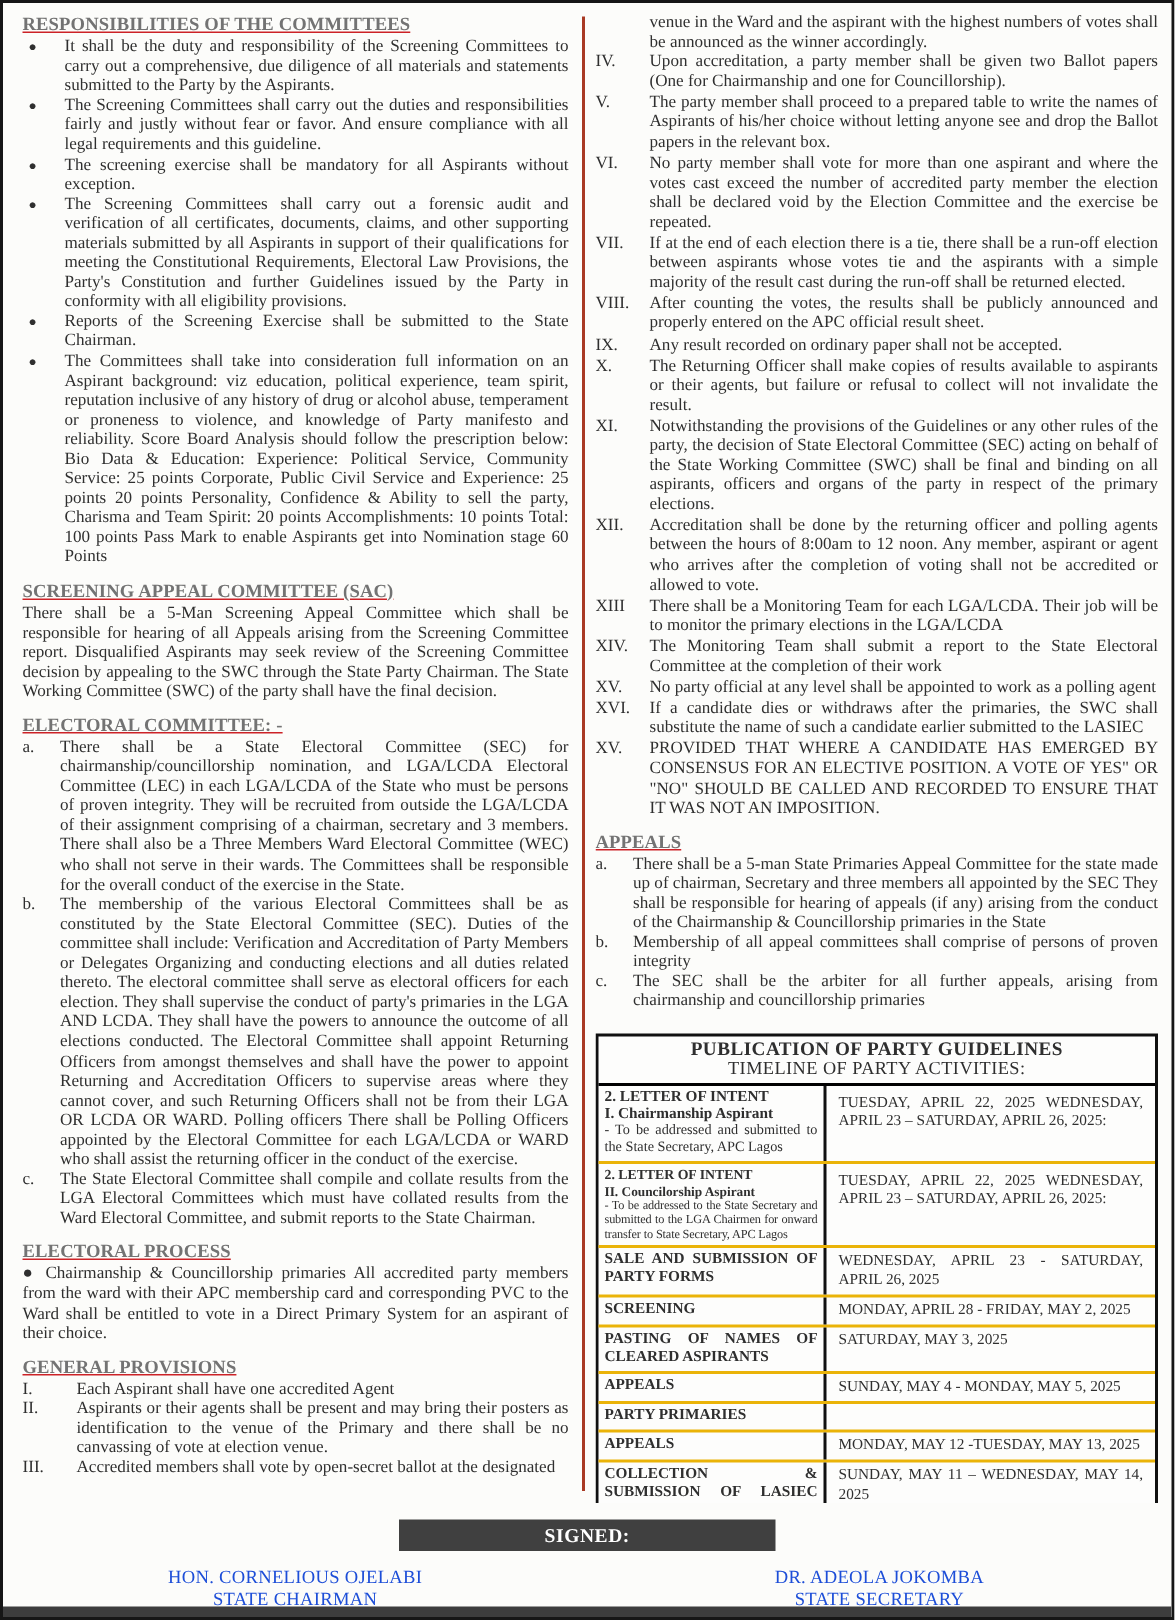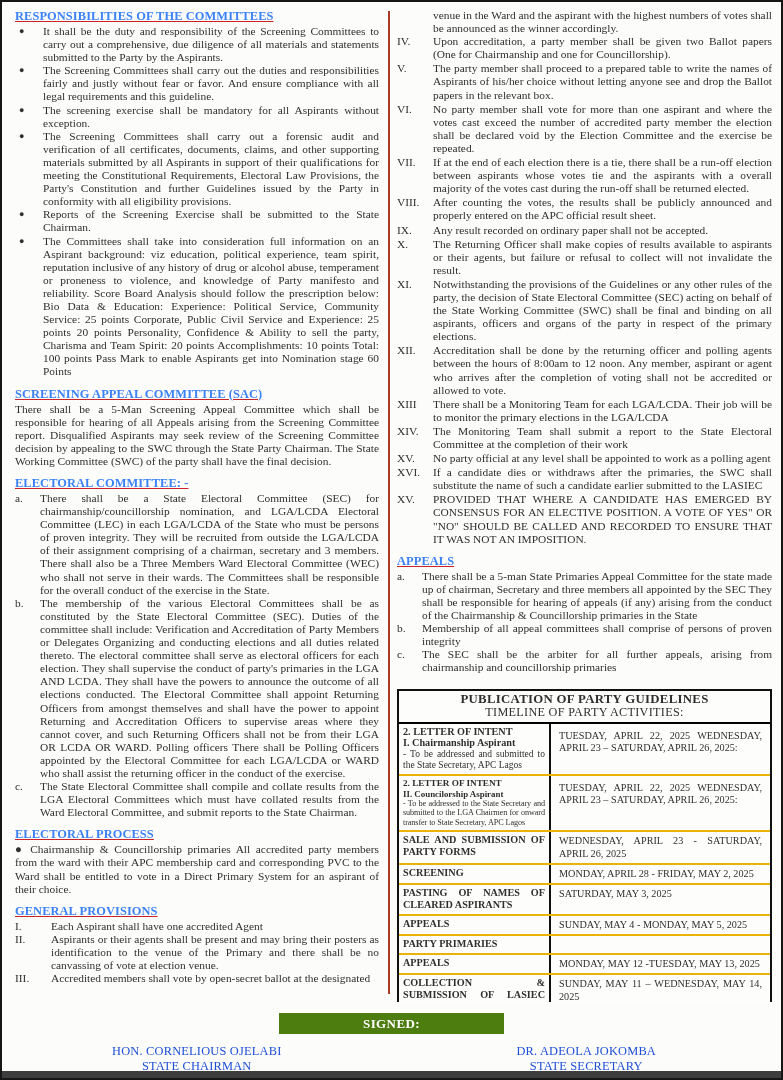--- a/index.html
+++ b/index.html
@@ -7,21 +7,21 @@
     position:relative; width:783px; height:1080px; box-sizing:border-box;
     margin:0 auto; background:#fcfcfa; border:2px solid #161616;
     overflow:hidden; display:flex; flex-direction:column;
     font-family:"Liberation Serif", serif; color:#2f2f2f;
   }
   .columns { display:flex; height:1000px; flex:none; box-sizing:border-box; padding:7px 9px 0 13px; overflow:hidden; }
   .col-left  { width:364px; flex:none; }
   .vdivider  { flex:none; width:2px; background:#a93a24; margin:2px 7px 8px 9px; }
   .col-right { flex:1; overflow:hidden; }
 
-  .h { color:#3b82f6; font-weight:bold; text-decoration:underline; text-decoration-color:#cc2227;
+  .h { color:#737373; font-weight:bold; text-decoration:underline; text-decoration-color:#cc2227;
        font-size:12.4px; line-height:14px; letter-spacing:0.1px; margin:8px 0 2px; }
   .h.first { margin-top:0; }
 
   .body-txt { font-size:11.4px; line-height:13.1px; text-align:justify; }
 
   .li { display:flex; }
   .li > .m { flex:none; font-size:11.4px; line-height:13.1px; }
   .li > .t { flex:1; }
   .bullets .m { width:28px; padding-left:4px; box-sizing:border-box; font-size:9px; }
   .ec .m { width:25px; }
@@ -40,21 +40,21 @@
   .tc-l { flex:none; width:152px; box-sizing:border-box; border-right:2px solid #101010; padding:2px 4px 3px; }
   .tc-r { flex:1; padding:3px 8px 3px; font-size:10.2px; line-height:12.3px; }
   .tc-r.vpad { padding-top:6px; }
   .tc-l .k1, .tc-l .k2 { font-weight:bold; font-size:10.2px; line-height:11.8px; }
   .tc-l .k3 { font-size:9.5px; line-height:11px; }
   .tc-l.small .k1 { font-size:9.2px; line-height:10.4px; }
   .tc-l.small .k2 { font-size:8.9px; line-height:10.2px; }
   .tc-l.small .k3 { font-size:8.2px; line-height:9.6px; letter-spacing:-0.1px; }
 
   
-  .signed { width:225px; height:21px; margin:11px auto 3px; background:#4d7c0f; color:#ffffff;
+  .signed { width:251px; height:21px; margin:11px auto 3px; background:#404040; color:#ffffff;
             font-weight:bold; text-align:center; font-size:13px; line-height:21px; letter-spacing:0.4px; }
   .signatures { display:flex; margin-top:7px; }
   .sig { width:50%; text-align:center; font-size:12.4px; line-height:15px; color:#1d4ed8; letter-spacing:0.2px; }
   .bottom-strip { position:absolute; left:0; right:0; bottom:0; height:7px; background:#3d3d3d; }
 </style>
 </head>
 <body>
 
 <div class="page">
   <div class="columns">
@@ -141,21 +141,21 @@
         <div class="li rn">
             <span class="m">V.</span>
             <div class="t">The party member shall proceed to a prepared table to write the names of Aspirants of his/her choice without letting anyone see and drop the Ballot papers in the relevant box.</div>
           </div>
         <div class="li rn">
             <span class="m">VI.</span>
             <div class="t">No party member shall vote for more than one aspirant and where the votes cast exceed the number of accredited party member the election shall be declared void by the Election Committee and the exercise be repeated.</div>
           </div>
         <div class="li rn">
             <span class="m">VII.</span>
-            <div class="t">If at the end of each election there is a tie, there shall be a run-off election between aspirants whose votes tie and the aspirants with a overall majority of the votes cast during the run-off shall be returned elected.</div>
+            <div class="t">If at the end of each election there is a tie, there shall be a run-off election between aspirants whose votes tie and the aspirants with a simple majority of the result cast during the run-off shall be returned elected.</div>
           </div>
         <div class="li rn">
             <span class="m">VIII.</span>
             <div class="t">After counting the votes, the results shall be publicly announced and properly entered on the APC official result sheet.</div>
           </div>
         <div class="li rn">
             <span class="m">IX.</span>
             <div class="t">Any result recorded on ordinary paper shall not be accepted.</div>
           </div>
         <div class="li rn">

